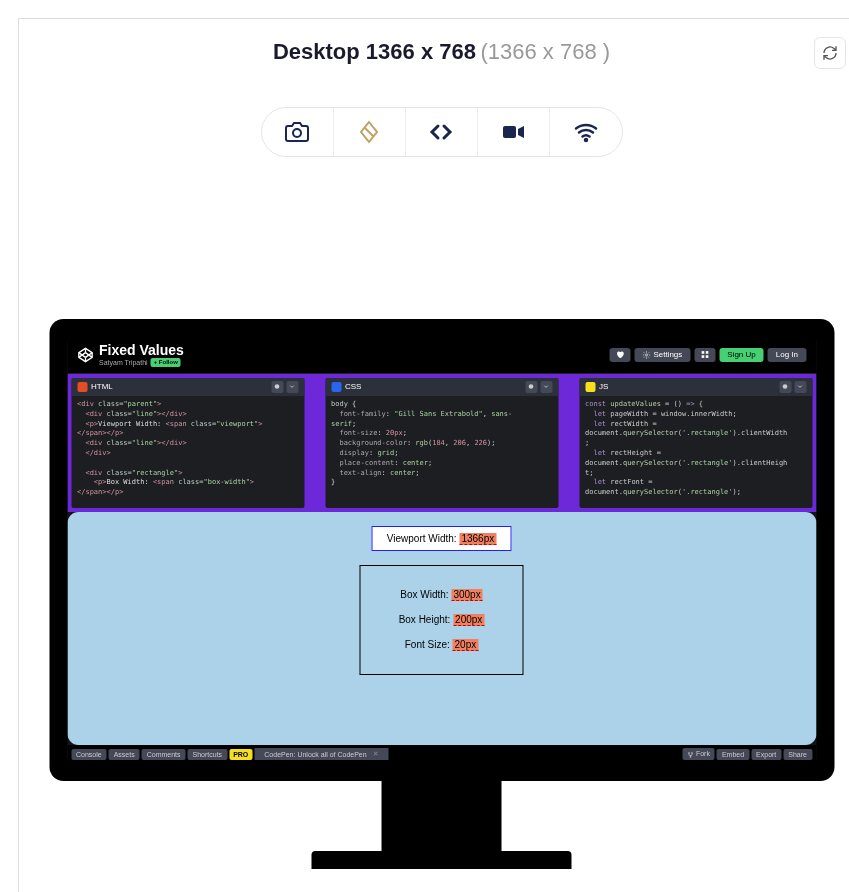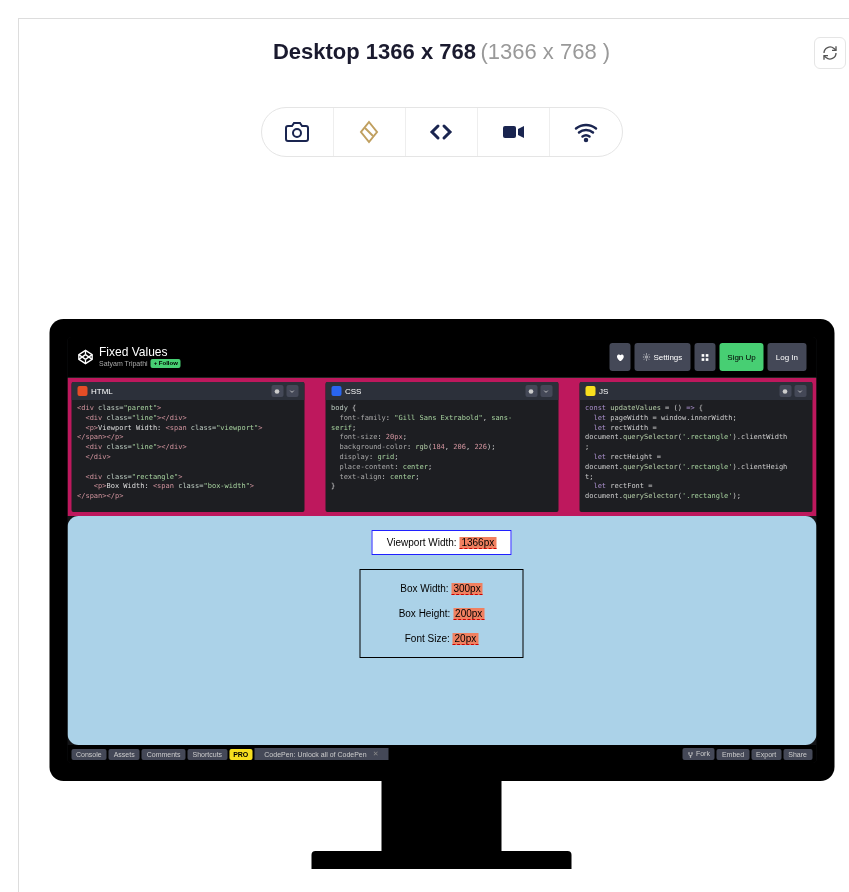--- a/index.html
+++ b/index.html
@@ -22,30 +22,30 @@
 .monitor { width: 785px; height: 462px; background: #000; border-radius: 14px; padding: 18px; position: relative; }
 .monitor-stand { width: 120px; height: 70px; background: #000; margin: 0 auto; }
 .monitor-base { width: 260px; height: 18px; background: #000; margin: 0 auto; border-radius: 4px 4px 0 0; }
 
 .screen { width: 100%; height: 100%; background: #131417; border-radius: 4px; overflow: hidden; display: flex; flex-direction: column; color: #fff; font-size: 9px; }
 
 .codepen-header { display: flex; align-items: center; justify-content: space-between; padding: 6px 10px; background: #000; border-bottom: 1px solid #222; }
 .cp-left { display: flex; align-items: center; gap: 6px; }
 .cp-logo { width: 16px; height: 16px; }
 .cp-title-block { display: flex; flex-direction: column; line-height: 1.1; }
-.cp-title { font-weight: 400; font-size: 12px; color: #fff; }
+.cp-title { font-weight: 700; font-size: 14px; color: #fff; }
 .cp-author-row { display: flex; align-items: center; gap: 3px; }
 .cp-author { font-size: 7px; color: #aaa; }
 .cp-follow { background: #47cf73; color: #000; font-size: 6px; padding: 1px 3px; border-radius: 2px; font-weight: 600; }
 .cp-right { display: flex; gap: 4px; align-items: center; }
-.cp-btn { background: #444857; height: 28px; display: flex; align-items: center; padding: 0 8px; border-radius: 3px; font-size: 8px; color: #fff; gap: 3px; }
+.cp-btn { background: #444857; height: 14px; display: flex; align-items: center; padding: 0 8px; border-radius: 3px; font-size: 8px; color: #fff; gap: 3px; }
 .cp-btn.signup { background: #47cf73; color: #000; font-weight: 400; }
 .cp-btn.icon-only { padding: 0 6px; }
 
-.panels { display: flex; gap: 21px; padding: 4px; background: #be185d; height: 138px; }
+.panels { display: flex; gap: 21px; padding: 4px; background: #6d28d9; height: 138px; }
 .panel { flex: 1; background: #1d1e22; border-radius: 2px; display: flex; flex-direction: column; overflow: hidden; }
 .panel-header { display: flex; align-items: center; justify-content: space-between; padding: 3px 6px; background: #2c303a; font-size: 8px; }
 .panel-header-left { display: flex; align-items: center; gap: 4px; }
 .lang-badge { width: 10px; height: 10px; border-radius: 2px; display: inline-block; }
 .lang-badge.html-b { background: #e44d26; }
 .lang-badge.css-b { background: #2965f1; }
 .lang-badge.js-b { background: #f7df1e; }
 .panel-header-right { display: flex; gap: 3px; }
 .panel-hdr-btn { background: #444857; width: 12px; height: 12px; border-radius: 2px; display: flex; align-items: center; justify-content: center; font-size: 7px; }
 .code-body { padding: 4px 6px; font-family: Menlo, Consolas, monospace; font-size: 7px; line-height: 1.4; color: #ccc; overflow: hidden; }
@@ -56,21 +56,21 @@
 .c-sel { color: #bdccc2; }
 .c-prop { color: #aaa; }
 .c-val { color: #a8d4a0; }
 .c-num { color: #d1949e; }
 .c-txt { color: #ddd; }
 .c-fn { color: #b5cea8; }
 
 .preview { flex: 1; background: #abd2e8; display: flex; flex-direction: column; align-items: center; justify-content: flex-start; padding-top: 14px; gap: 14px; border-radius: 11px; }
 .vp-box { border: 1px solid #2020ff; background: #fff; padding: 6px 14px; font-size: 10px; color: #000; }
 .vp-val { background: #f08060; border-bottom: 1px dashed #c00; padding: 0 2px; }
-.rect-box { border: 1px solid #000; background: transparent; width: 164px; height: 89px; display: flex; flex-direction: column; align-items: center; justify-content: center; gap: 14px; font-size: 10px; color: #000; }
+.rect-box { border: 1px solid #000; background: transparent; width: 164px; height: 110px; display: flex; flex-direction: column; align-items: center; justify-content: center; gap: 14px; font-size: 10px; color: #000; }
 
 .bottom-bar { display: flex; justify-content: space-between; align-items: center; background: #000; height: 18px; padding: 0 4px; font-size: 7px; }
 .bb-left, .bb-right { display: flex; gap: 2px; align-items: center; }
 .bb-tab { background: #444857; padding: 2px 5px; border-radius: 2px; color: #ccc; }
 .bb-pro { background: #f7df1e; color: #000; font-weight: 700; padding: 2px 4px; border-radius: 2px; }
 .bb-promo { background: #444857; padding: 2px 10px; color: #ccc; display: flex; align-items: center; gap: 6px; }
 .bb-x { color: #888; }
 </style>
 </head>
 <body>

